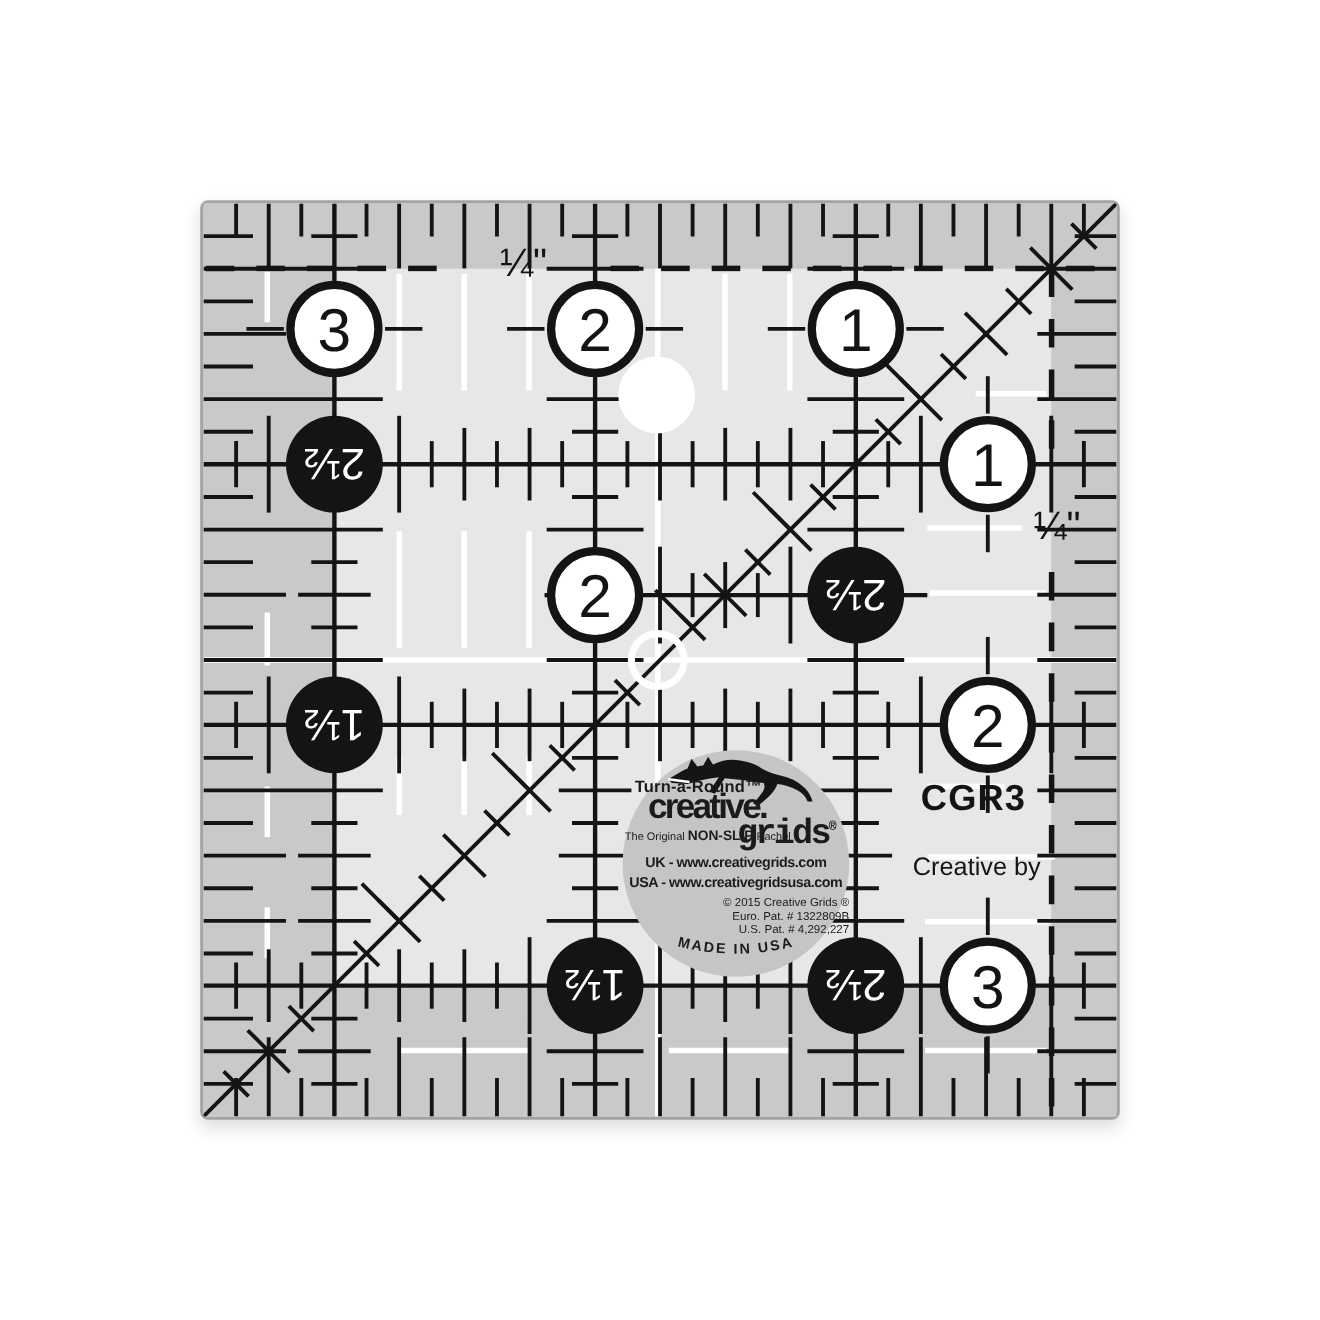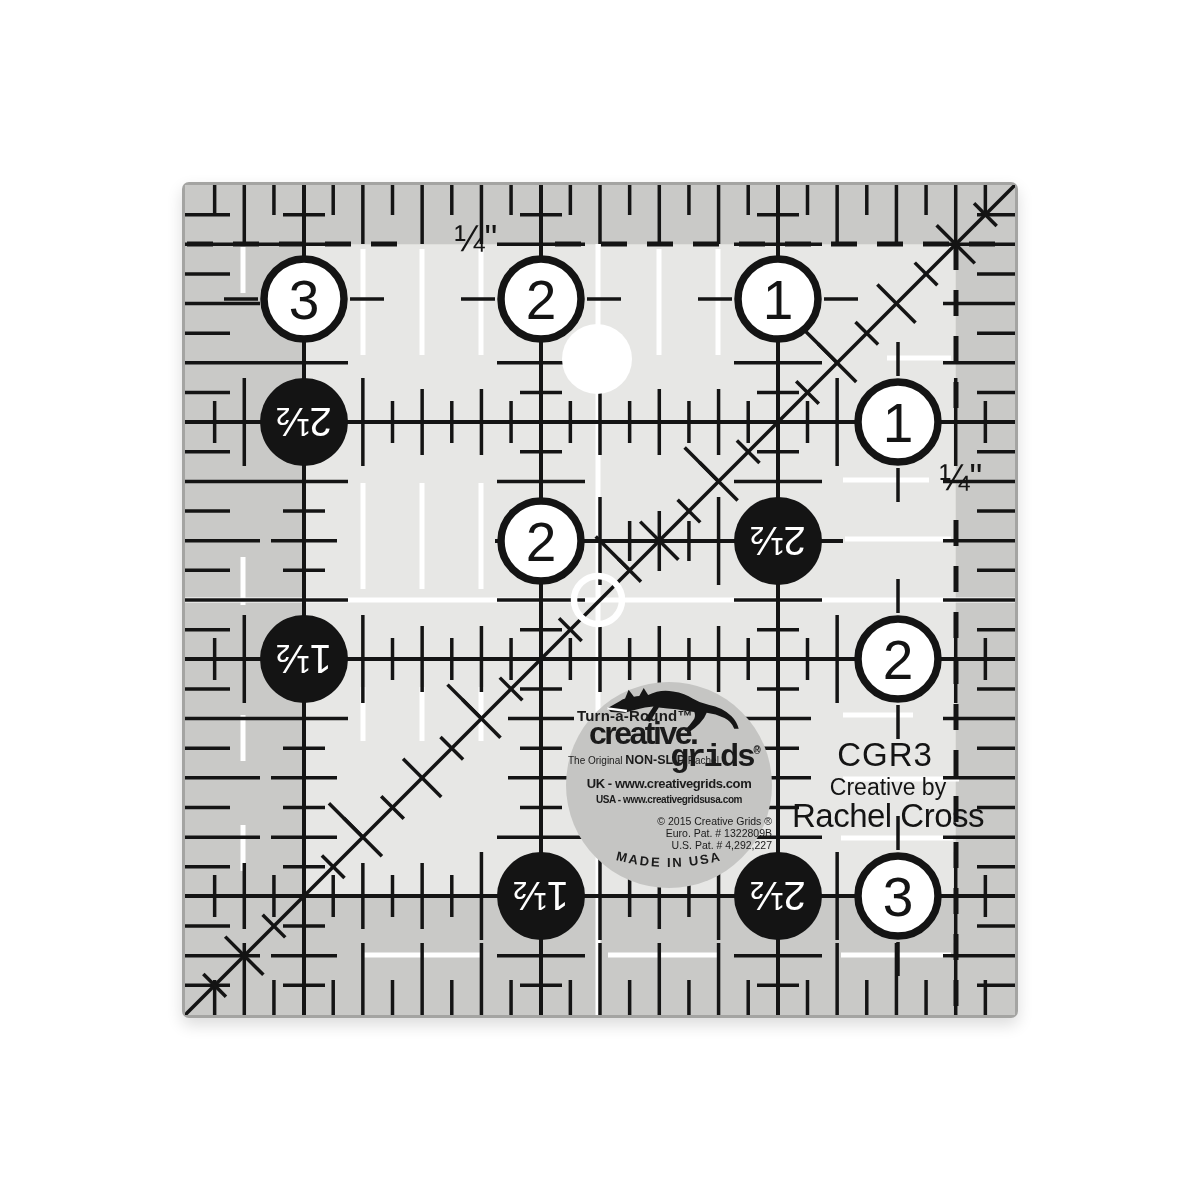--- a/index.html
+++ b/index.html
@@ -13,25 +13,25 @@
   .logo-disk{position:absolute;left:566px;top:682px;width:206px;height:206px;border-radius:50%;
              background:#c5c5c3;color:#1b1b1b;}
   .logo-disk .abs{position:absolute;}
   .turnaround{left:11px;top:25px;font-size:15px;font-weight:bold;letter-spacing:.2px;}
   .brand1{left:23px;top:33px;font-size:32px;font-weight:bold;letter-spacing:-2.5px;}
   .brand2{left:104px;top:57px;font-size:32px;font-weight:bold;letter-spacing:-2.5px;font-family:Liberation Mono, monospace;}
   .brand2 sup{font-size:12px;letter-spacing:0;}
   .tagline{left:2px;top:71px;font-size:10px;white-space:nowrap;}
   .tagline b{font-size:12.5px;}
   .uk-line{left:0;top:94px;width:206px;text-align:center;font-size:13px;font-weight:bold;letter-spacing:-.4px;}
-  .usa-line{left:0;top:112px;width:206px;text-align:center;font-size:10px;font-weight:bold;letter-spacing:-.4px;}
+  .usa-line{left:0;top:112px;width:206px;text-align:center;font-size:13px;font-weight:bold;letter-spacing:-.4px;}
   .fineprint{left:0;width:206px;text-align:right;font-size:10.5px;}
   .fp1{top:133px;} .fp2{top:145px;} .fp3{top:157px;}
-  .model-no{position:absolute;left:810px;top:736px;width:150px;text-align:center;
-            font-size:33px;letter-spacing:1px;}
+  .model-no{position:absolute;left:810px;top:706px;width:150px;text-align:center;
+            font-size:33px;letter-spacing:1px;font-weight:bold;}
   .designed{position:absolute;left:790px;top:775px;width:196px;text-align:center;line-height:1.05;}
   .designed .d1{font-size:23px;}
   .designed .d2{font-size:33px;letter-spacing:-.5px;}
 </style>
 </head>
 <body>
 
 <div class="page">
 
   <div class="ruler">
@@ -429,16 +429,15 @@
       <text font-size="13" font-weight="bold" letter-spacing="2" fill="#1b1b1b">
         <textPath href="#arcpath" startOffset="50%" text-anchor="middle">MADE IN USA</textPath>
       </text>
     </svg>
   </div>
 
   <div class="model-no">CGR3</div>
 
   <div class="designed">
     <div class="d1">Creative by</div>
-    <div class="d2">Rachel Cross</div>
   </div>
 
 </div>
 
 </body></html>

